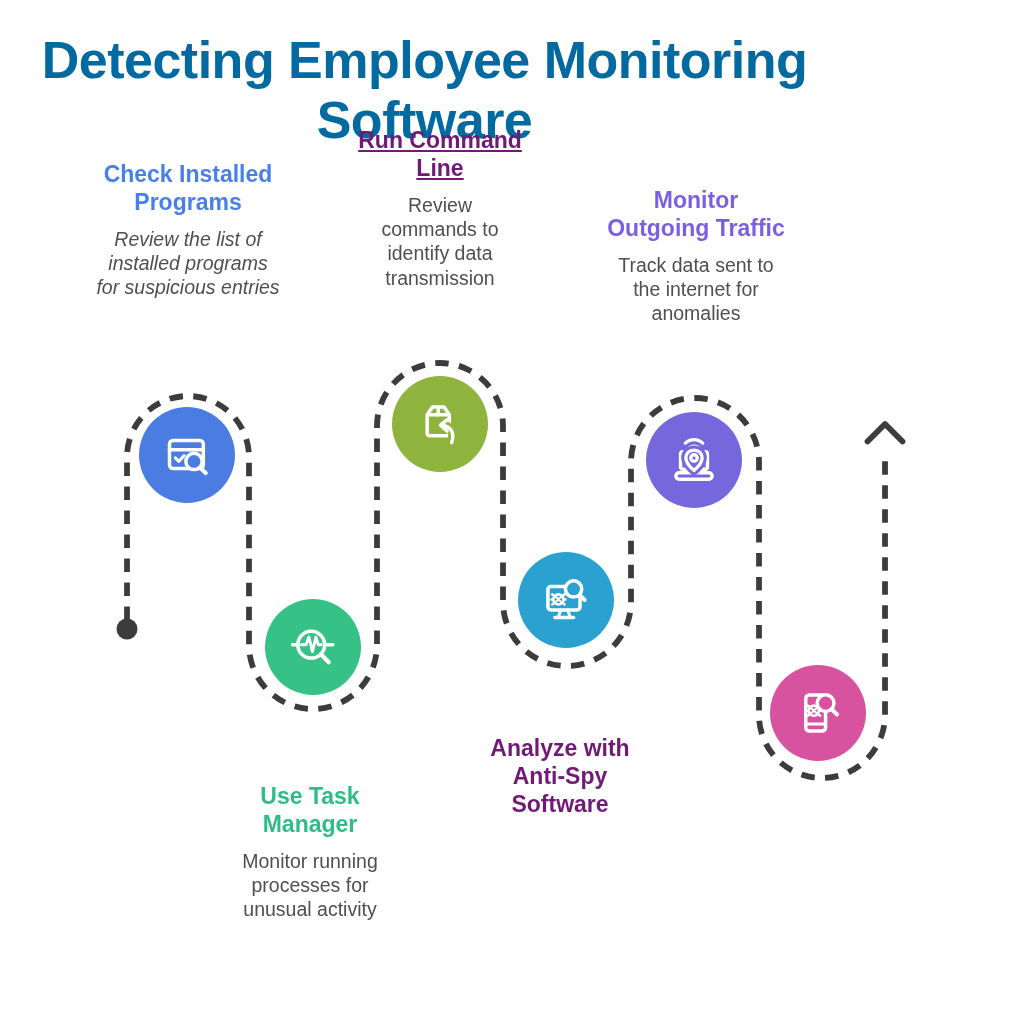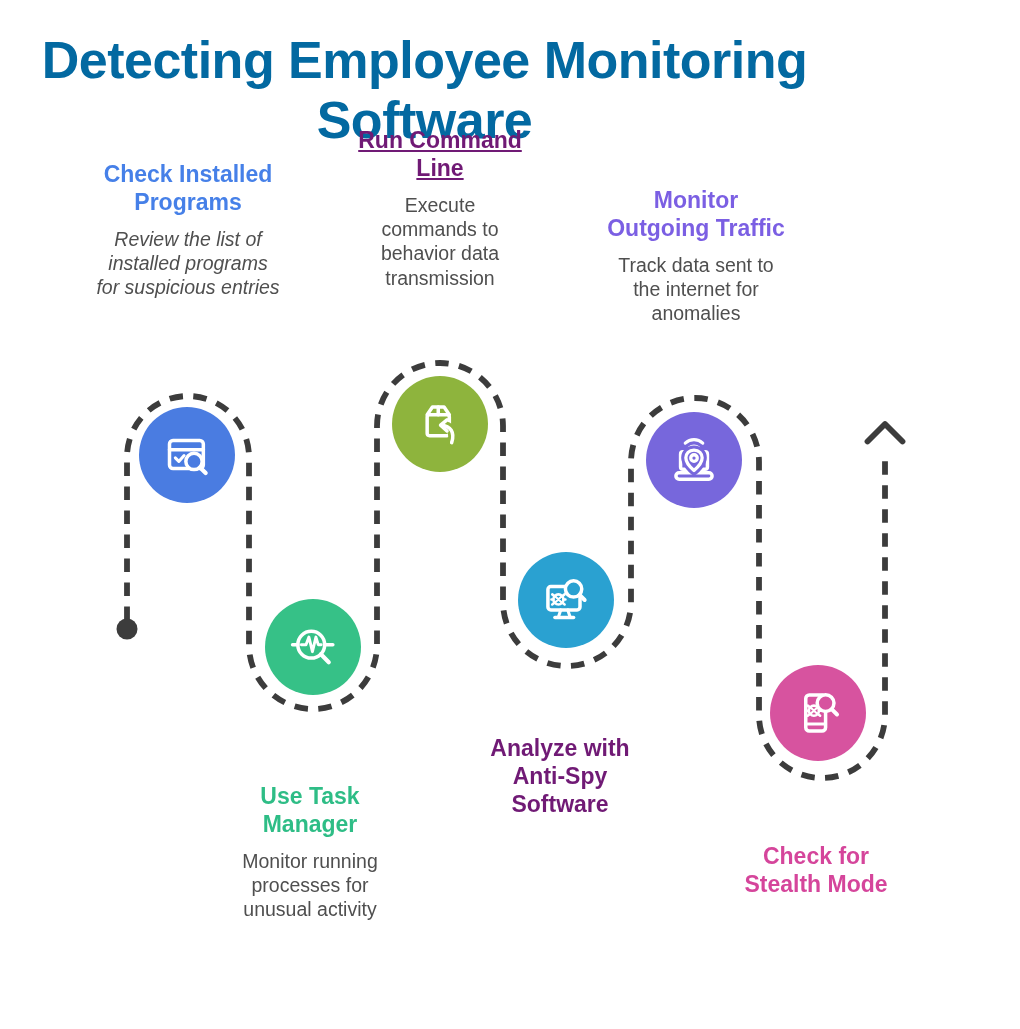--- a/index.html
+++ b/index.html
@@ -64,39 +64,38 @@
     <polyline points="867.5,441.5 885,424 902.5,441.5" fill="none" stroke="#3c3c3c" stroke-width="5.8" stroke-linecap="round" stroke-linejoin="round" style="stroke: rgb(60, 60, 60);"></polyline>
   </svg>
 
   <div class="step s1">
     <h2 style="color: rgb(70, 128, 232);">Check Installed Programs</h2>
     <p>Review the list of installed programs for suspicious entries</p>
   </div>
 
   <div class="step s2">
     <h2 style="color: #701a75; text-decoration: underline;">Run Command Line</h2>
-    <p>Execute commands to behavior data transmission</p>
+    <p>Review commands to identify data transmission</p>
   </div>
 
   <div class="step s3">
     <h2 style="color: rgb(123, 95, 227);">Monitor Outgoing Traffic</h2>
     <p>Track data sent to the internet for anomalies</p>
   </div>
 
   <div class="step s4">
     <h2 style="color: rgb(46, 189, 134);">Use Task Manager</h2>
     <p>Monitor running processes for unusual activity</p>
   </div>
 
   <div class="step s5">
     <h2 style="color: #701a75;">Analyze with Anti-Spy Software</h2>
   </div>
 
   <div class="step s6">
-    <h2 style="color: rgb(213, 69, 155);">Check for Stealth Mode</h2>
   </div>
 
   <div class="node n1" style="--c: #4a7ce1;">
     <svg viewBox="0 0 48 48" width="56" height="56">
       <g stroke-width="3">
         <rect x="9" y="11.5" width="29" height="24" rx="3"></rect>
         <line x1="9" y1="19.5" x2="38" y2="19.5"></line>
         <polyline points="14,26.5 17,29.5 21.5,24.5" stroke-width="2.6"></polyline>
         <circle class="m" cx="30" cy="29.5" r="7"></circle>
         <line x1="35.2" y1="34.7" x2="40" y2="39.5" stroke-width="3.6"></line>

